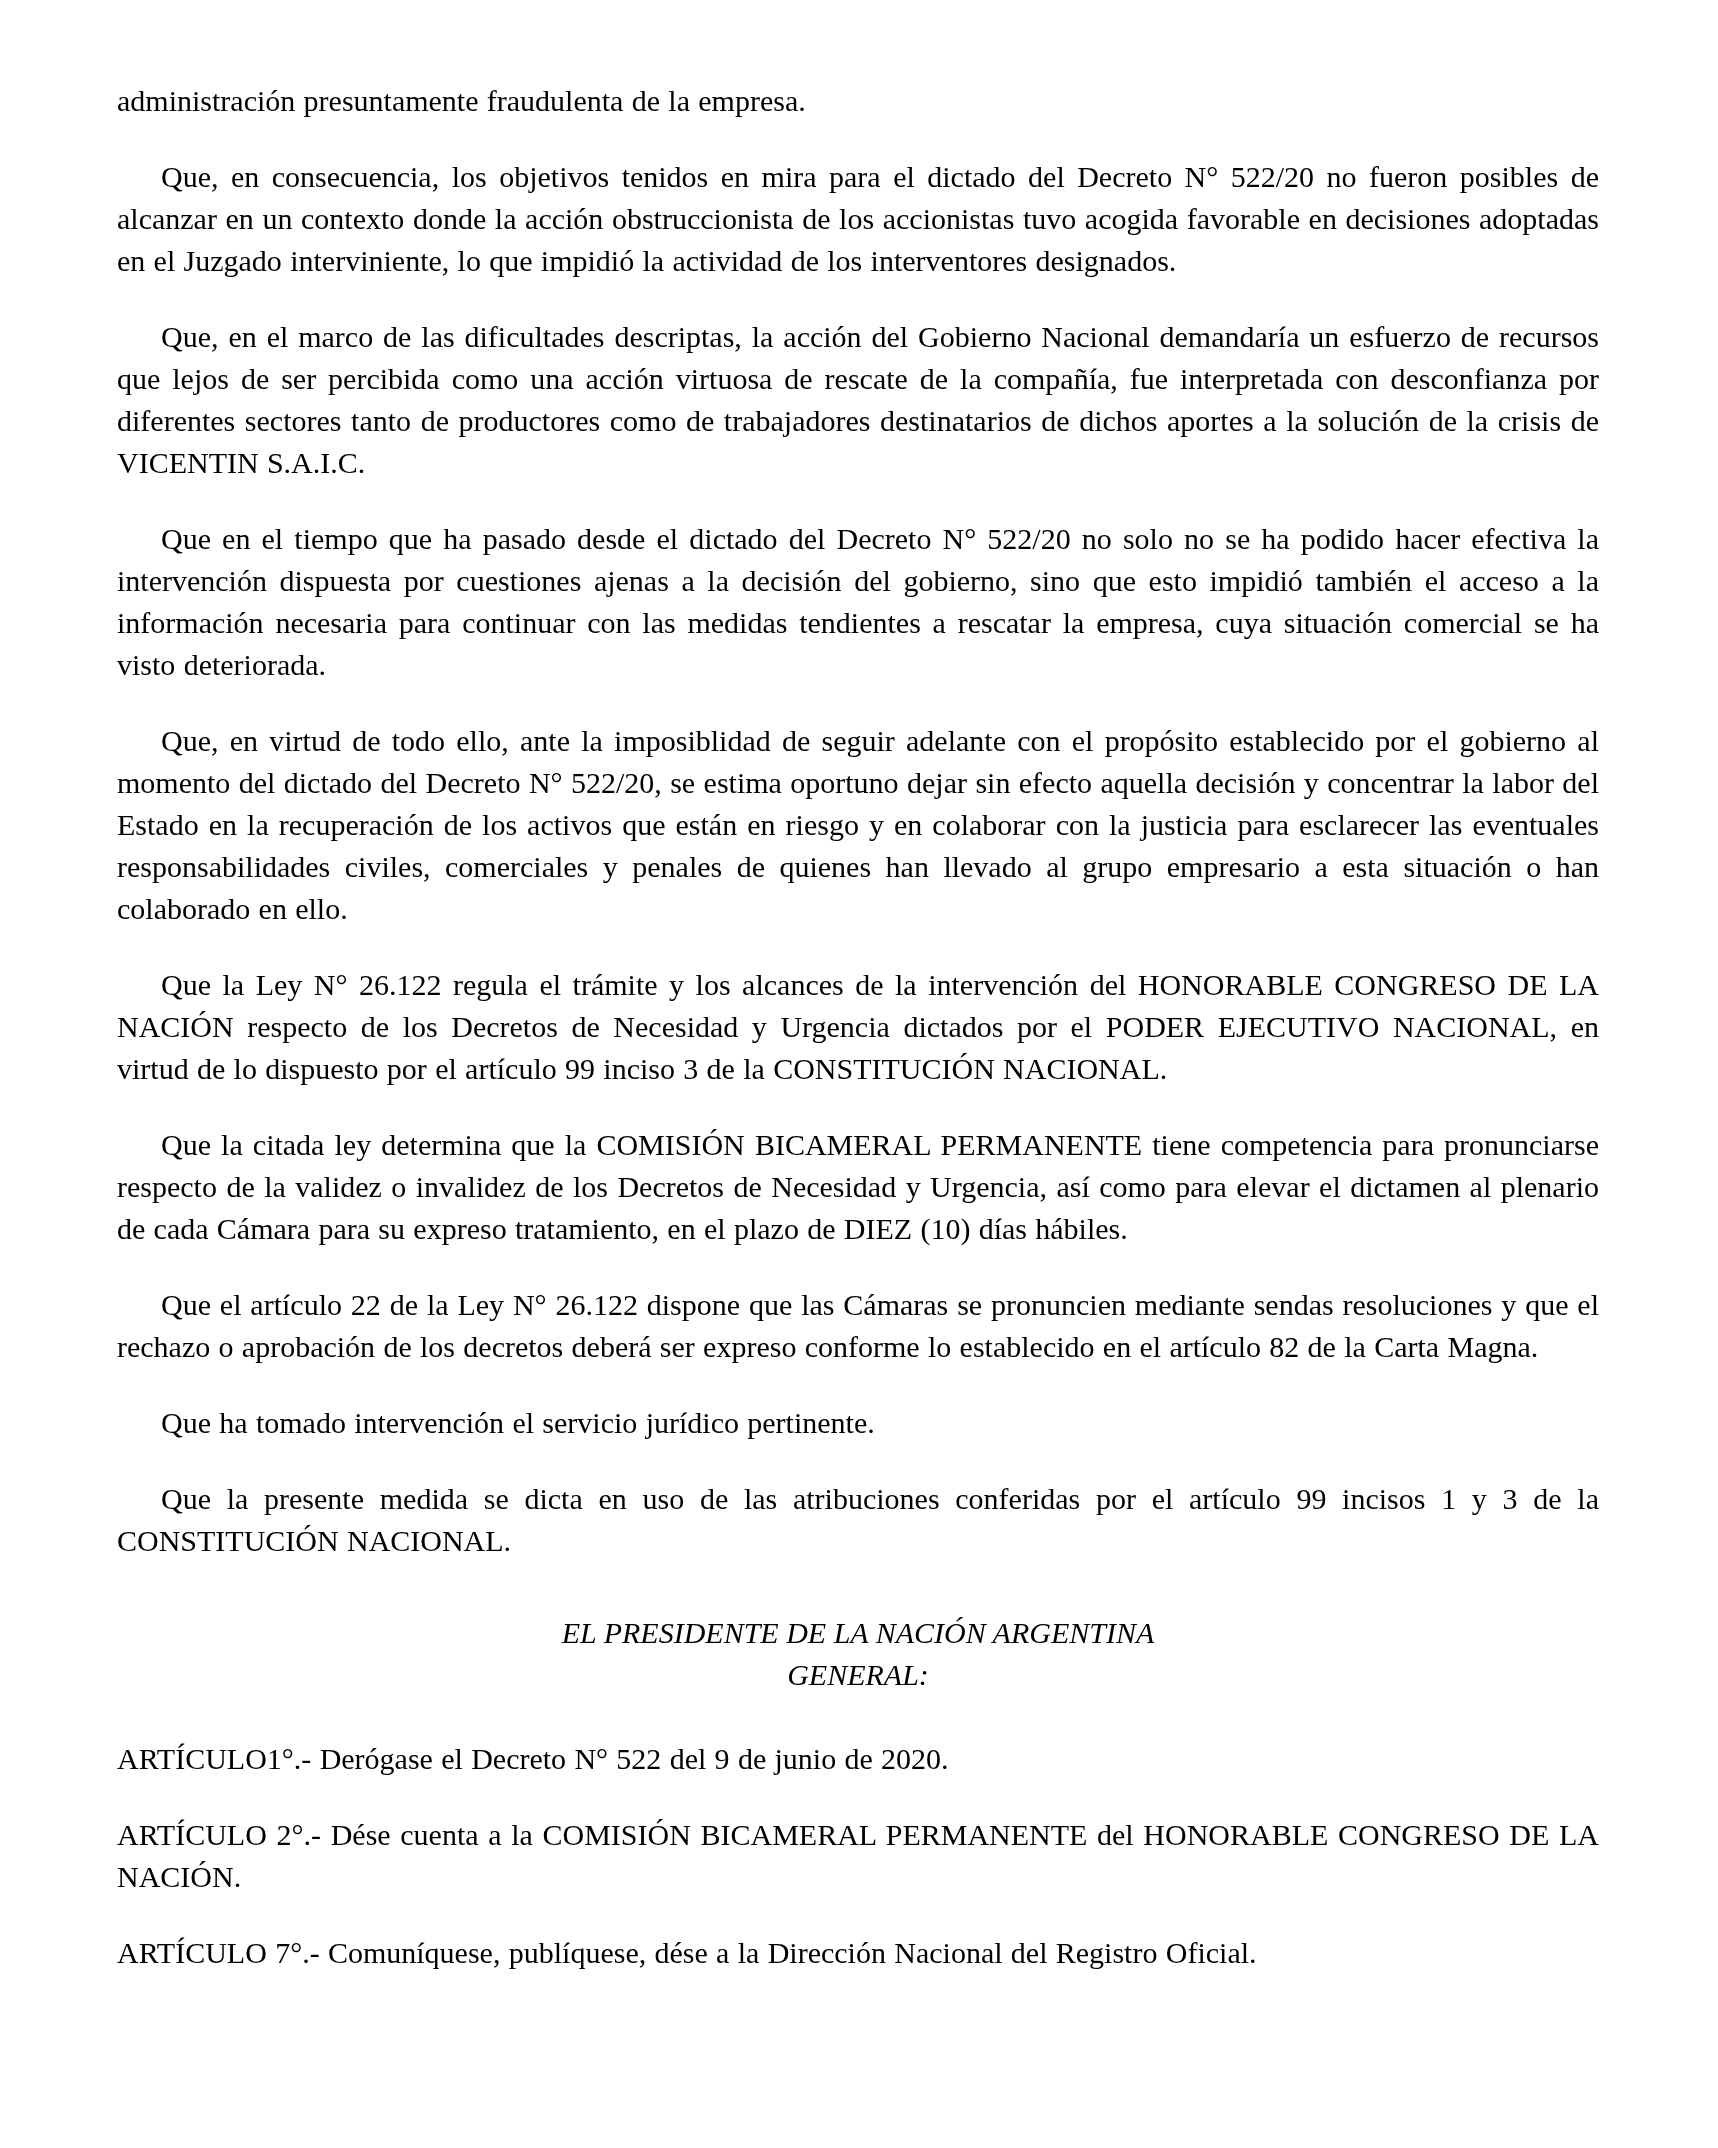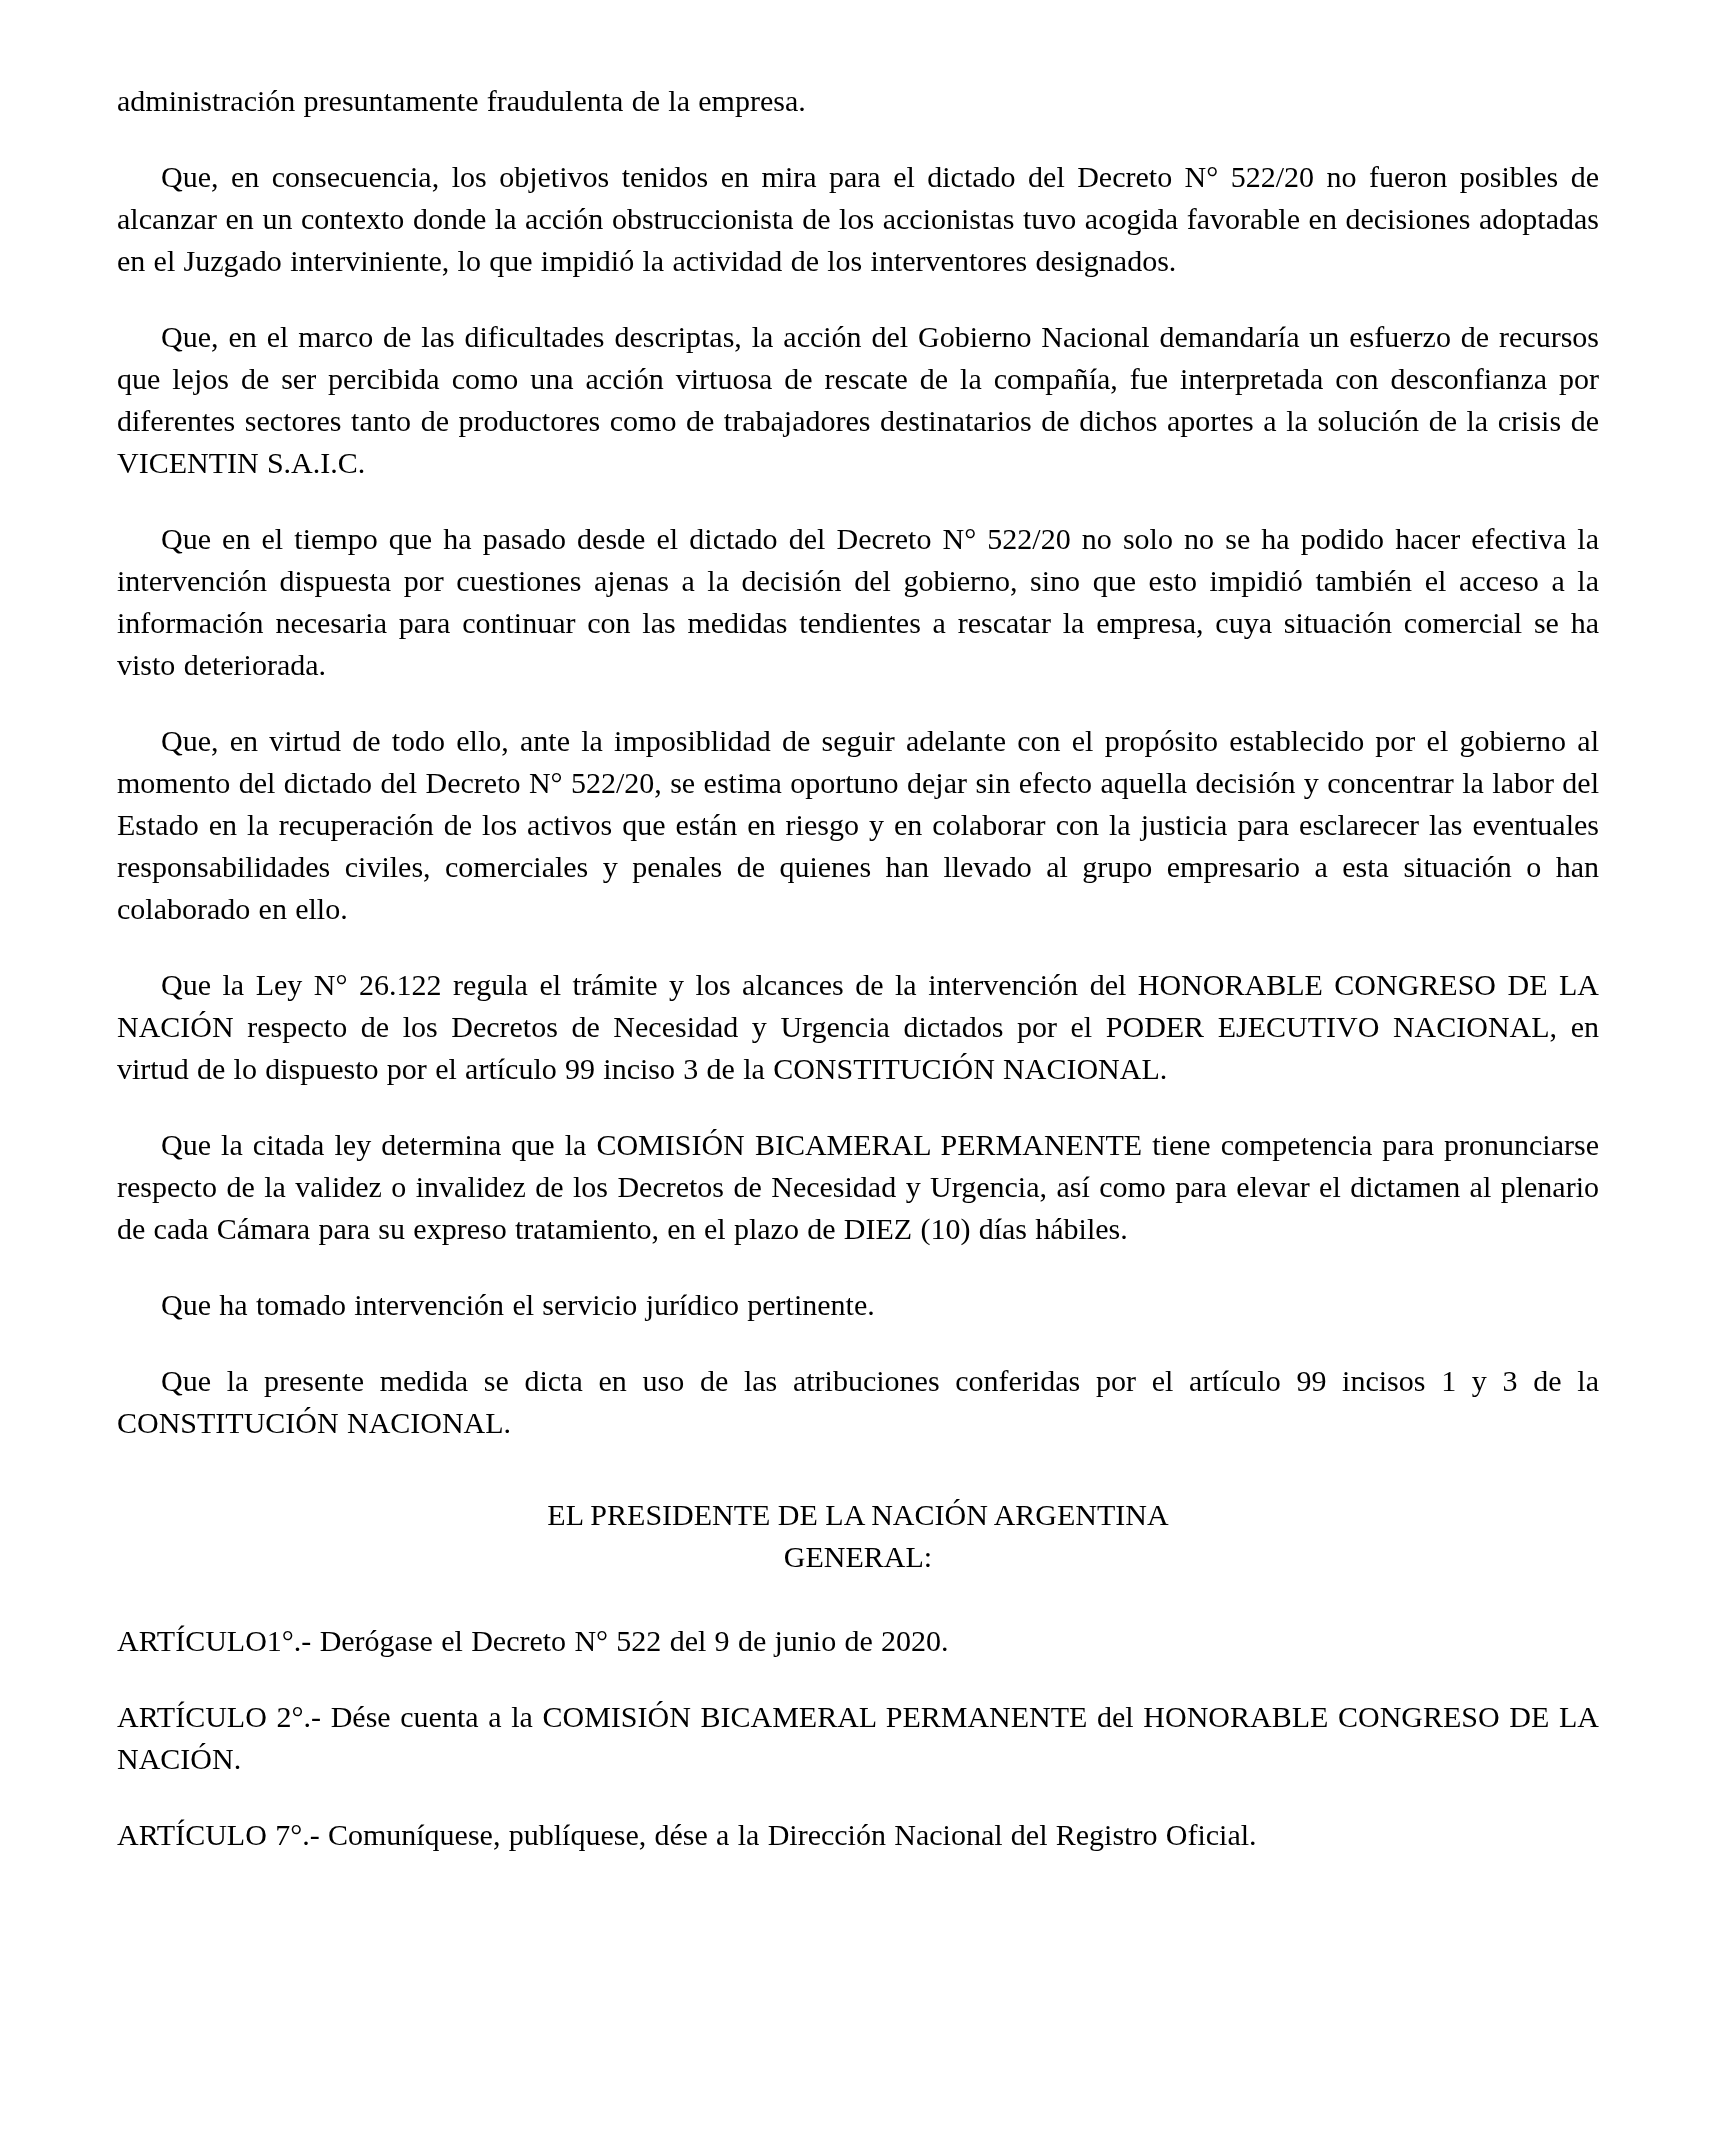--- a/index.html
+++ b/index.html
@@ -32,20 +32,21 @@
   .heading {
     margin: 50px 0 42px 0;
     text-align: center;
   }
   .heading .hline {
     font-size: 30px;
     line-height: 42px;
     margin: 0;
     text-indent: 0;
     text-align: center;
+    font-style: italic;
   }
   .article {
     text-indent: 0;
   }
 </style>
 </head>
 <body>
 
 <main class="page">
 
@@ -56,20 +57,21 @@
   <p class="para">Que, en el marco de las dificultades descriptas, la acción del Gobierno Nacional demandaría un esfuerzo de recursos que lejos de ser percibida como una acción virtuosa de rescate de la compañía, fue interpretada con desconfianza por diferentes sectores tanto de productores como de trabajadores destinatarios de dichos aportes a la solución de la crisis de VICENTIN S.A.I.C.</p>
 
   <p class="para">Que en el tiempo que ha pasado desde el dictado del Decreto N° 522/20 no solo no se ha podido hacer efectiva la intervención dispuesta por cuestiones ajenas a la decisión del gobierno, sino que esto impidió también el acceso a la información necesaria para continuar con las medidas tendientes a rescatar la empresa, cuya situación comercial se ha visto deteriorada.</p>
 
   <p class="para">Que, en virtud de todo ello, ante la imposiblidad de seguir adelante con el propósito establecido por el gobierno al momento del dictado del Decreto N° 522/20, se estima oportuno dejar sin efecto aquella decisión y concentrar la labor del Estado en la recuperación de los activos que están en riesgo y en colaborar con la justicia para esclarecer las eventuales responsabilidades civiles, comerciales y penales de quienes han llevado al grupo empresario a esta situación o han colaborado en ello.</p>
 
   <p class="para">Que la Ley N° 26.122 regula el trámite y los alcances de la intervención del HONORABLE CONGRESO DE LA NACIÓN respecto de los Decretos de Necesidad y Urgencia dictados por el PODER EJECUTIVO NACIONAL, en virtud de lo dispuesto por el artículo 99 inciso 3 de la CONSTITUCIÓN NACIONAL.</p>
 
   <p class="para">Que la citada ley determina que la COMISIÓN BICAMERAL PERMANENTE tiene competencia para pronunciarse respecto de la validez o invalidez de los Decretos de Necesidad y Urgencia, así como para elevar el dictamen al plenario de cada Cámara para su expreso tratamiento, en el plazo de DIEZ (10) días hábiles.</p>
 
+  <p class="para">Que el artículo 22 de la Ley N° 26.122 dispone que las Cámaras se pronuncien mediante sendas resoluciones y que el rechazo o aprobación de los decretos deberá ser expreso conforme lo establecido en el artículo 82 de la Carta Magna.</p>
 
   <p class="para">Que ha tomado intervención el servicio jurídico pertinente.</p>
 
   <p class="para">Que la presente medida se dicta en uso de las atribuciones conferidas por el artículo 99 incisos 1 y 3 de la CONSTITUCIÓN NACIONAL.</p>
 
 
   <div class="heading">
     <p class="hline">EL PRESIDENTE DE LA NACIÓN ARGENTINA</p>
     <p class="hline">GENERAL:</p>
   </div>

